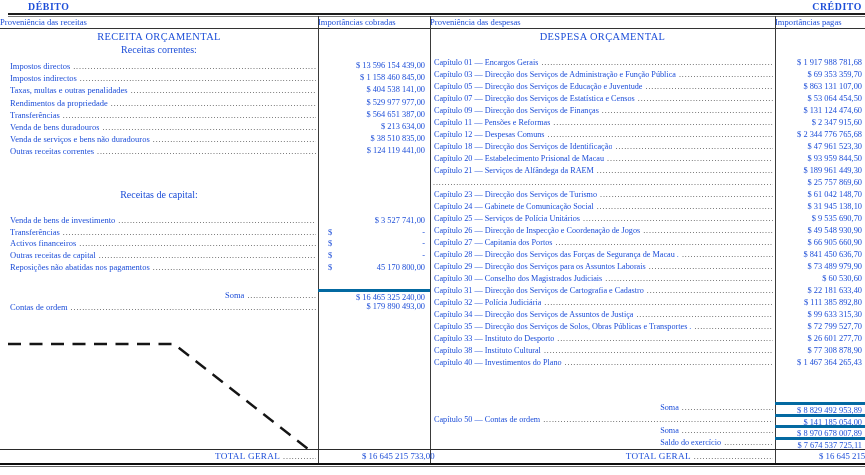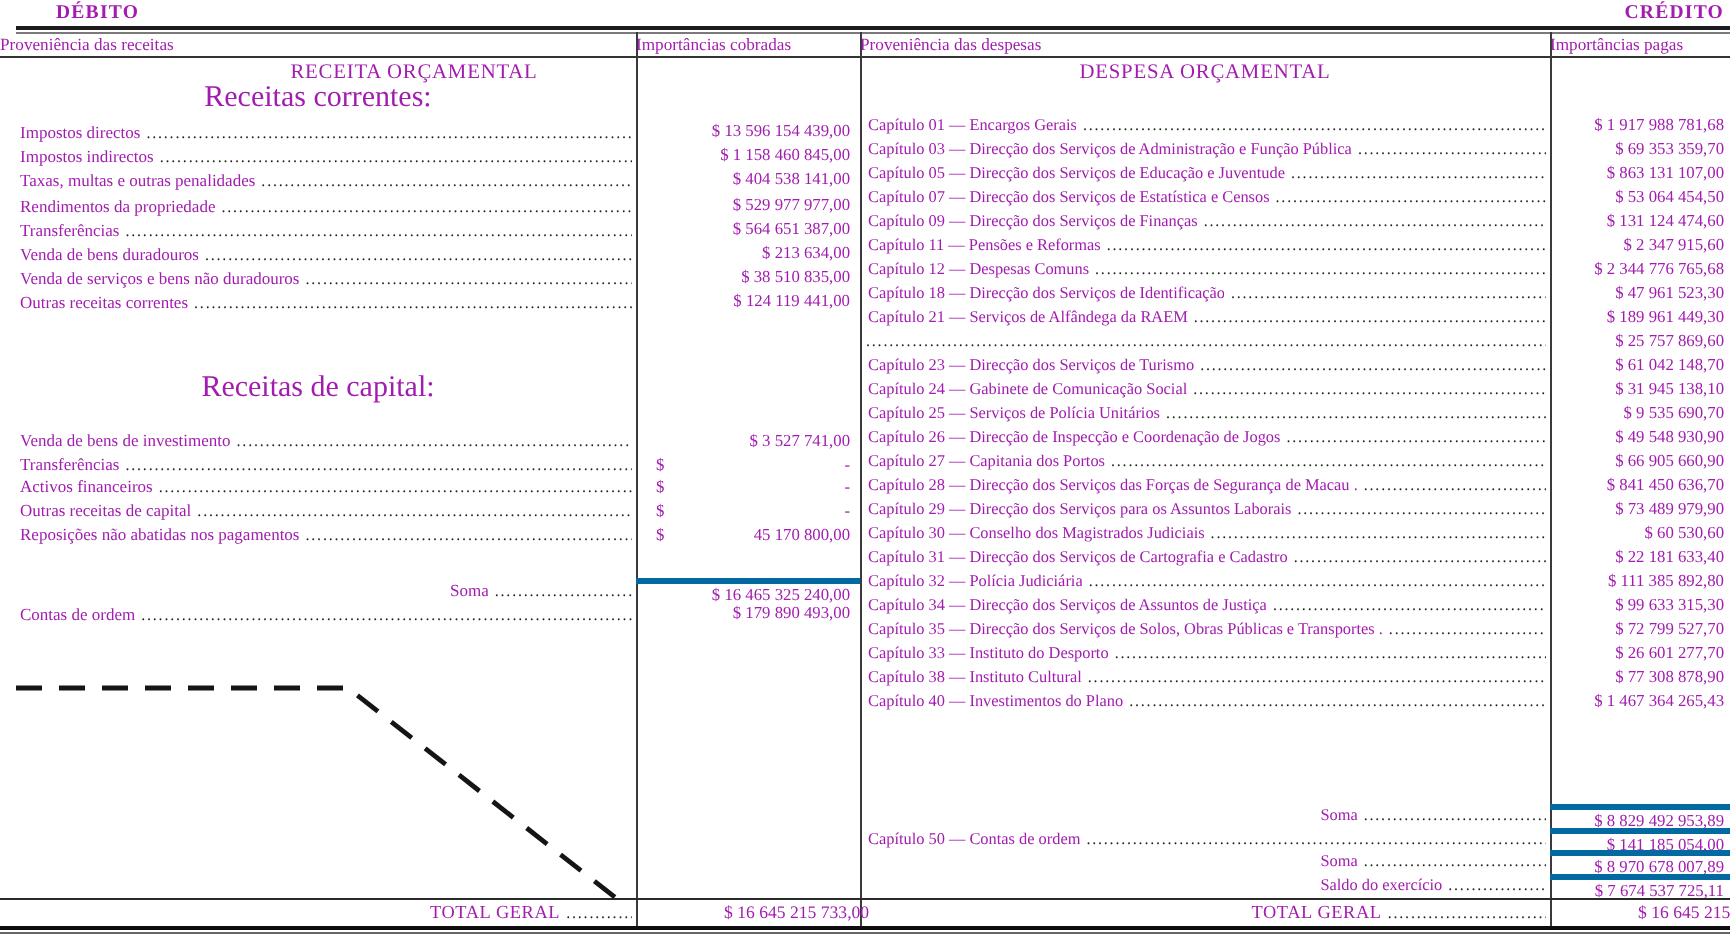--- a/index.html
+++ b/index.html
@@ -1,18 +1,18 @@
 <!DOCTYPE html>
 <html><head>
 <meta charset="utf-8">
 <style>
   html,body{margin:0;padding:0;background:#e8e8e8;}
   #sheet{
     position:relative; width:865px; height:475px; background:#ffffff;
-    font-family:"Liberation Serif","DejaVu Serif",serif; color:#a21caf;
+    font-family:"Liberation Serif","DejaVu Serif",serif; color:#1d4ed8;
     overflow:hidden; margin:0 auto;
   }
   .corner-label{position:absolute; top:1px; font-size:9.8px; font-weight:bold; letter-spacing:.6px;}
   #debito{left:28px;}
   #credito{right:3px;}
   .hrule{position:absolute; left:8px; right:0;}
   .rule-top1{top:13px; height:1.6px; background:#1c1c1c;}
   .rule-top2{top:15.7px; height:.9px; background:#7a7a7a;}
   .hdr-bottom{top:28px; height:1px; background:#333; left:0;}
   .rule-bot1{top:462.5px; height:2.3px; background:#0d0d0d; left:0;}
@@ -20,23 +20,23 @@
   .vline{position:absolute; top:15.5px; height:448px; width:1.1px; background:#3a3a3a;}
   #vl-left{left:317.5px;} #vl-mid{left:429.5px;} #vl-right{left:774.5px;}
   .hdr-cell{position:absolute; top:16.5px; height:11.5px; line-height:11.5px;
     text-align:left; font-size:8.6px; white-space:nowrap; overflow:hidden;}
   #hdr-rec-src{left:0; width:318px;}
   #hdr-rec-amt{left:318px; width:112px;}
   #hdr-desp-src{left:430px; width:345px;}
   #hdr-desp-amt{left:775px; width:90px;}
   .sec-title{position:absolute; top:30px; height:13px; line-height:13px;
     text-align:center; font-size:10.4px; letter-spacing:.4px; white-space:nowrap;}
-  #rec-title{left:0; width:318px;margin-left:48px;}
+  #rec-title{left:0; width:318px;}
   #desp-title{left:430px; width:345px;}
-  .sub-heading{position:absolute; text-align:center; font-size:15px; height:11px; line-height:11px; left:0; width:318px;}
+  .sub-heading{position:absolute; text-align:center; font-size:10px; height:11px; line-height:11px; left:0; width:318px;}
   #rec-sub1{top:43.5px;}
   #rec-sub2{top:189px;}
   .rows{position:absolute;}
   .trow{display:flex; align-items:stretch; white-space:nowrap;}
   .lbl{flex:0 0 auto; overflow:hidden;}
   .leader{flex:1 1 auto; overflow:hidden; margin:0 2px 0 3px; color:#1e1e1e;}
   .leader::after{content:"..........................................................................................................................................................................................................................................";
     letter-spacing:.9px; font-size:8px;}
   .amt{flex:0 0 auto; text-align:right; font-size:8.4px;}
   .amt.split{display:flex; justify-content:space-between; text-align:right;}
@@ -231,20 +231,25 @@
         <span class="lbl">Capítulo 12 — Despesas Comuns</span>
         <span class="leader"></span>
         <span class="amt">$ 2 344 776 765,68</span>
       </div>
       <div class="trow">
         <span class="lbl">Capítulo 18 — Direcção dos Serviços de Identificação</span>
         <span class="leader"></span>
         <span class="amt">$ 47 961 523,30</span>
       </div>
       <div class="trow">
+        <span class="lbl">Capítulo 20 — Estabelecimento Prisional de Macau</span>
+        <span class="leader"></span>
+        <span class="amt">$ 93 959 844,50</span>
+      </div>
+      <div class="trow">
         <span class="lbl">Capítulo 21 — Serviços de Alfândega da RAEM</span>
         <span class="leader"></span>
         <span class="amt">$ 189 961 449,30</span>
       </div>
       <div class="trow">
         <span class="leader"></span>
         <span class="amt">$ 25 757 869,60</span>
       </div>
       <div class="trow">
         <span class="lbl">Capítulo 23 — Direcção dos Serviços de Turismo</span>

